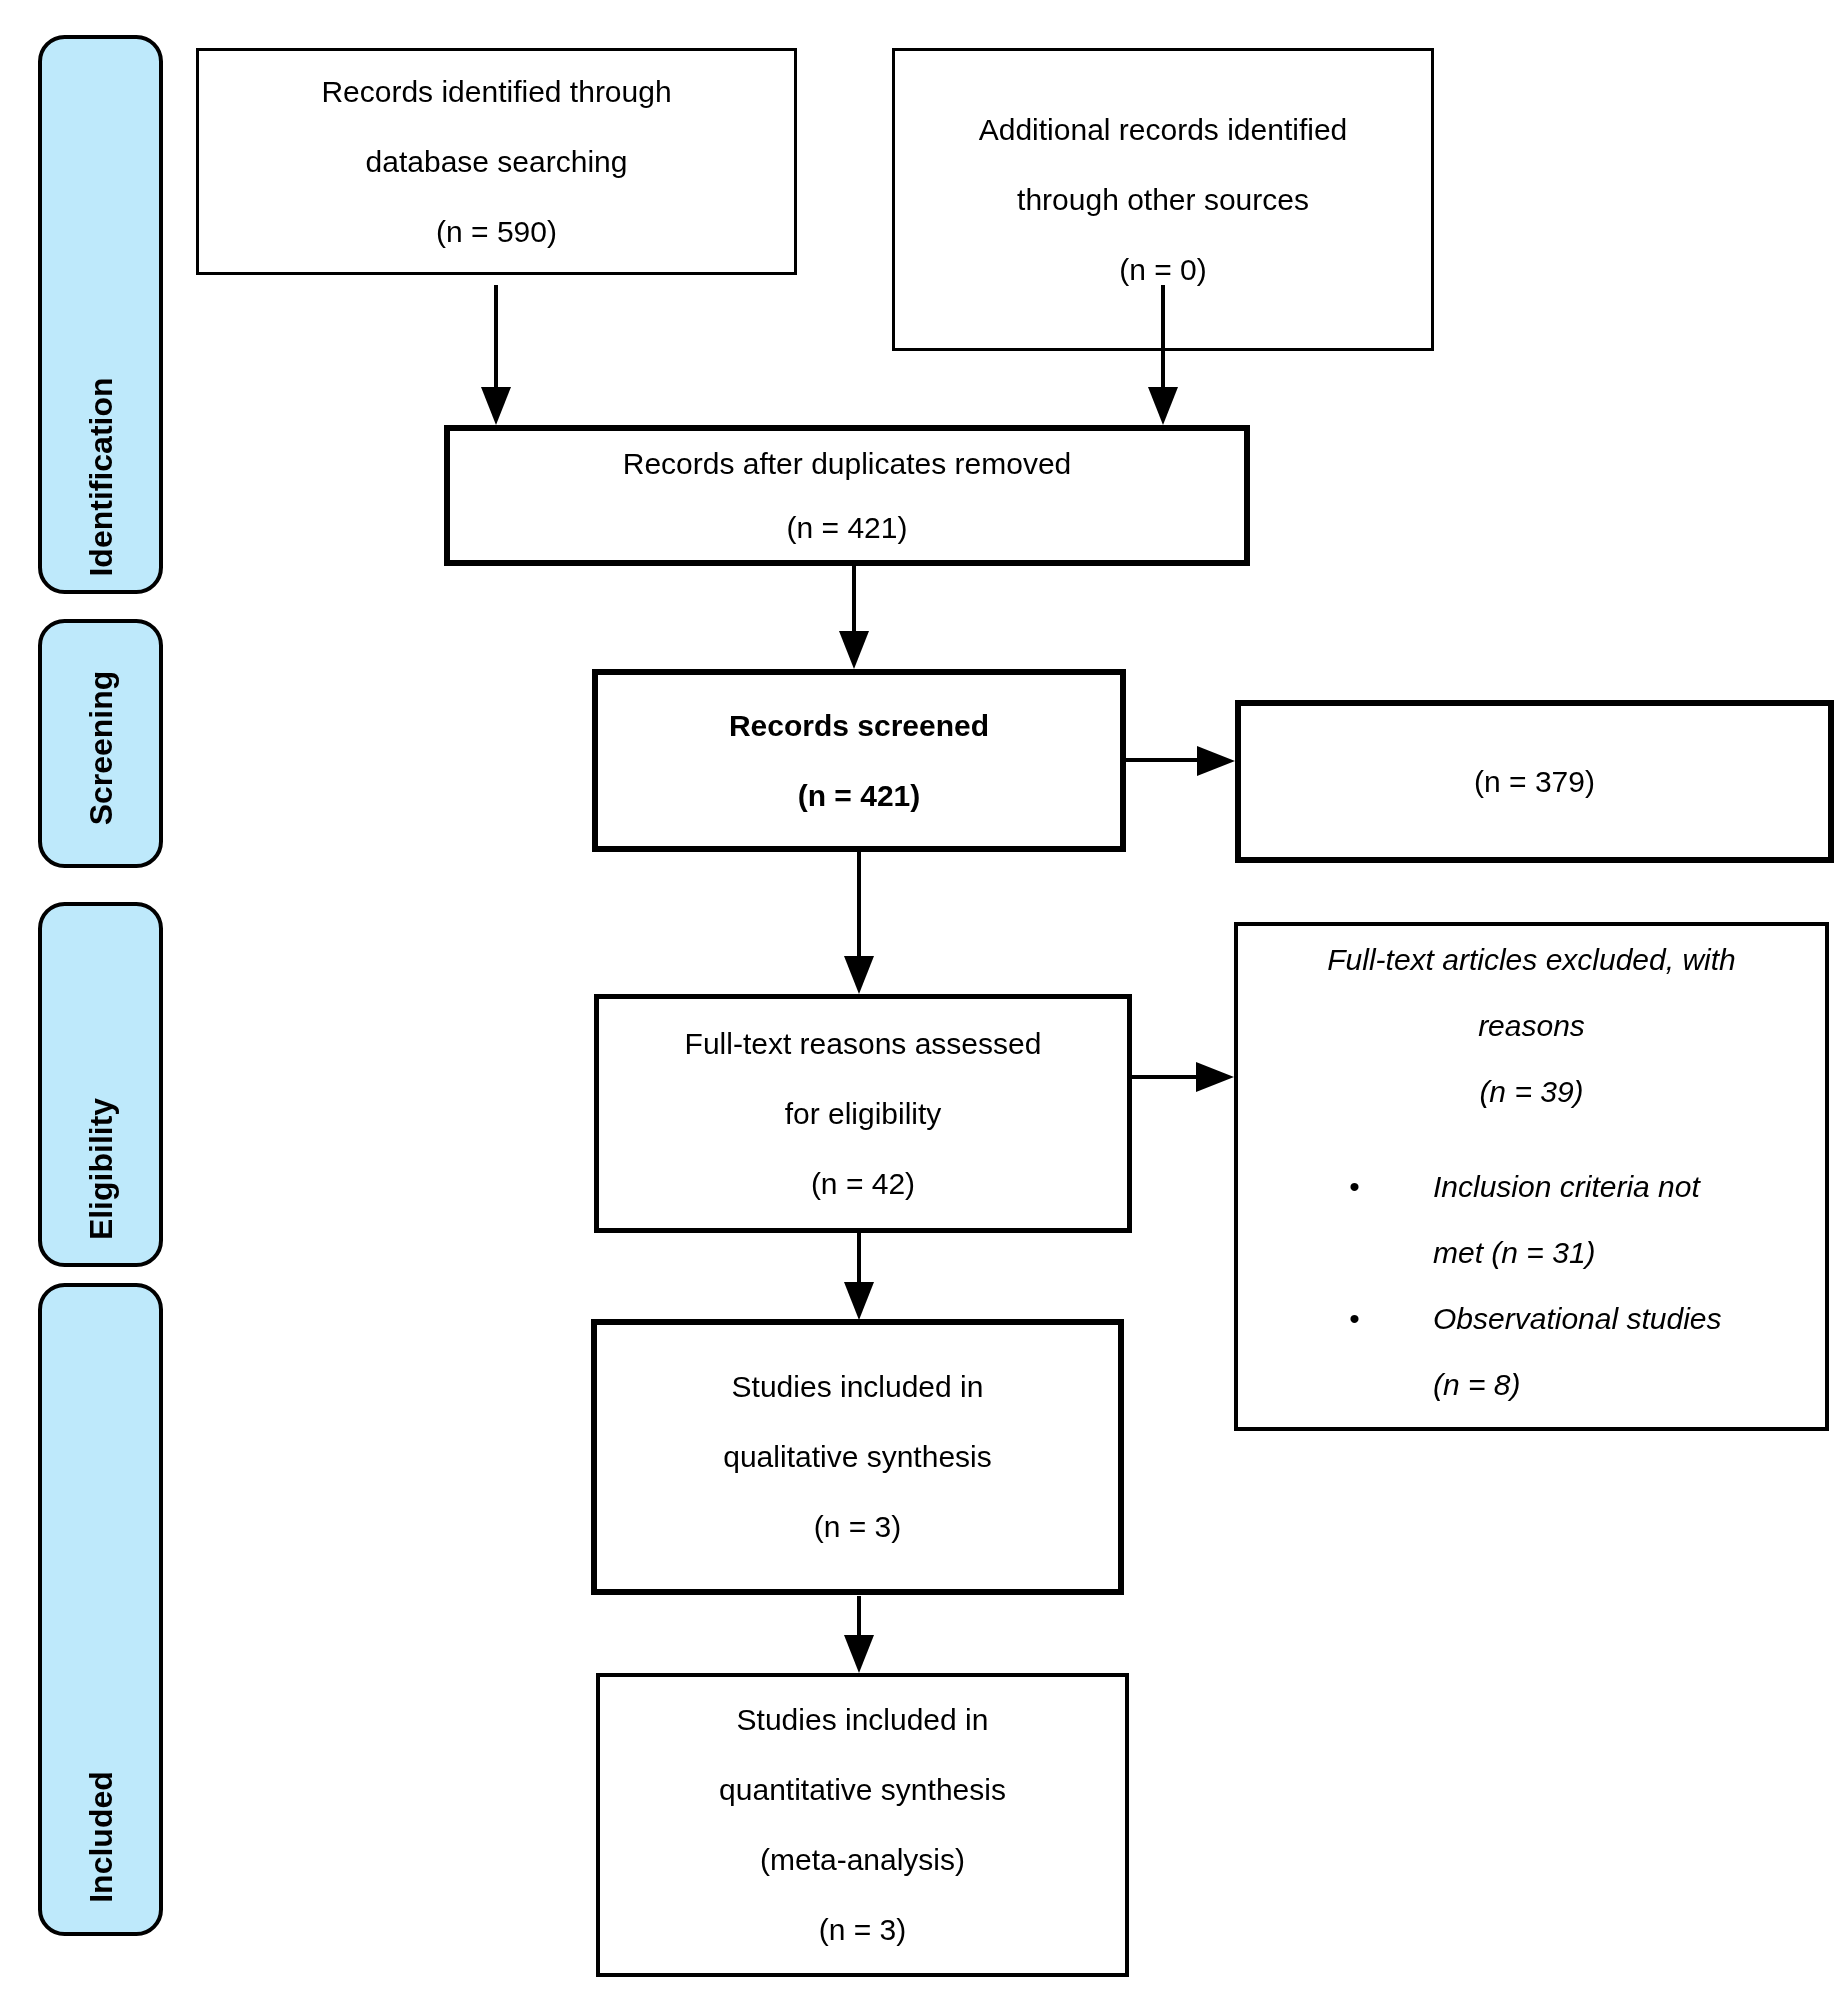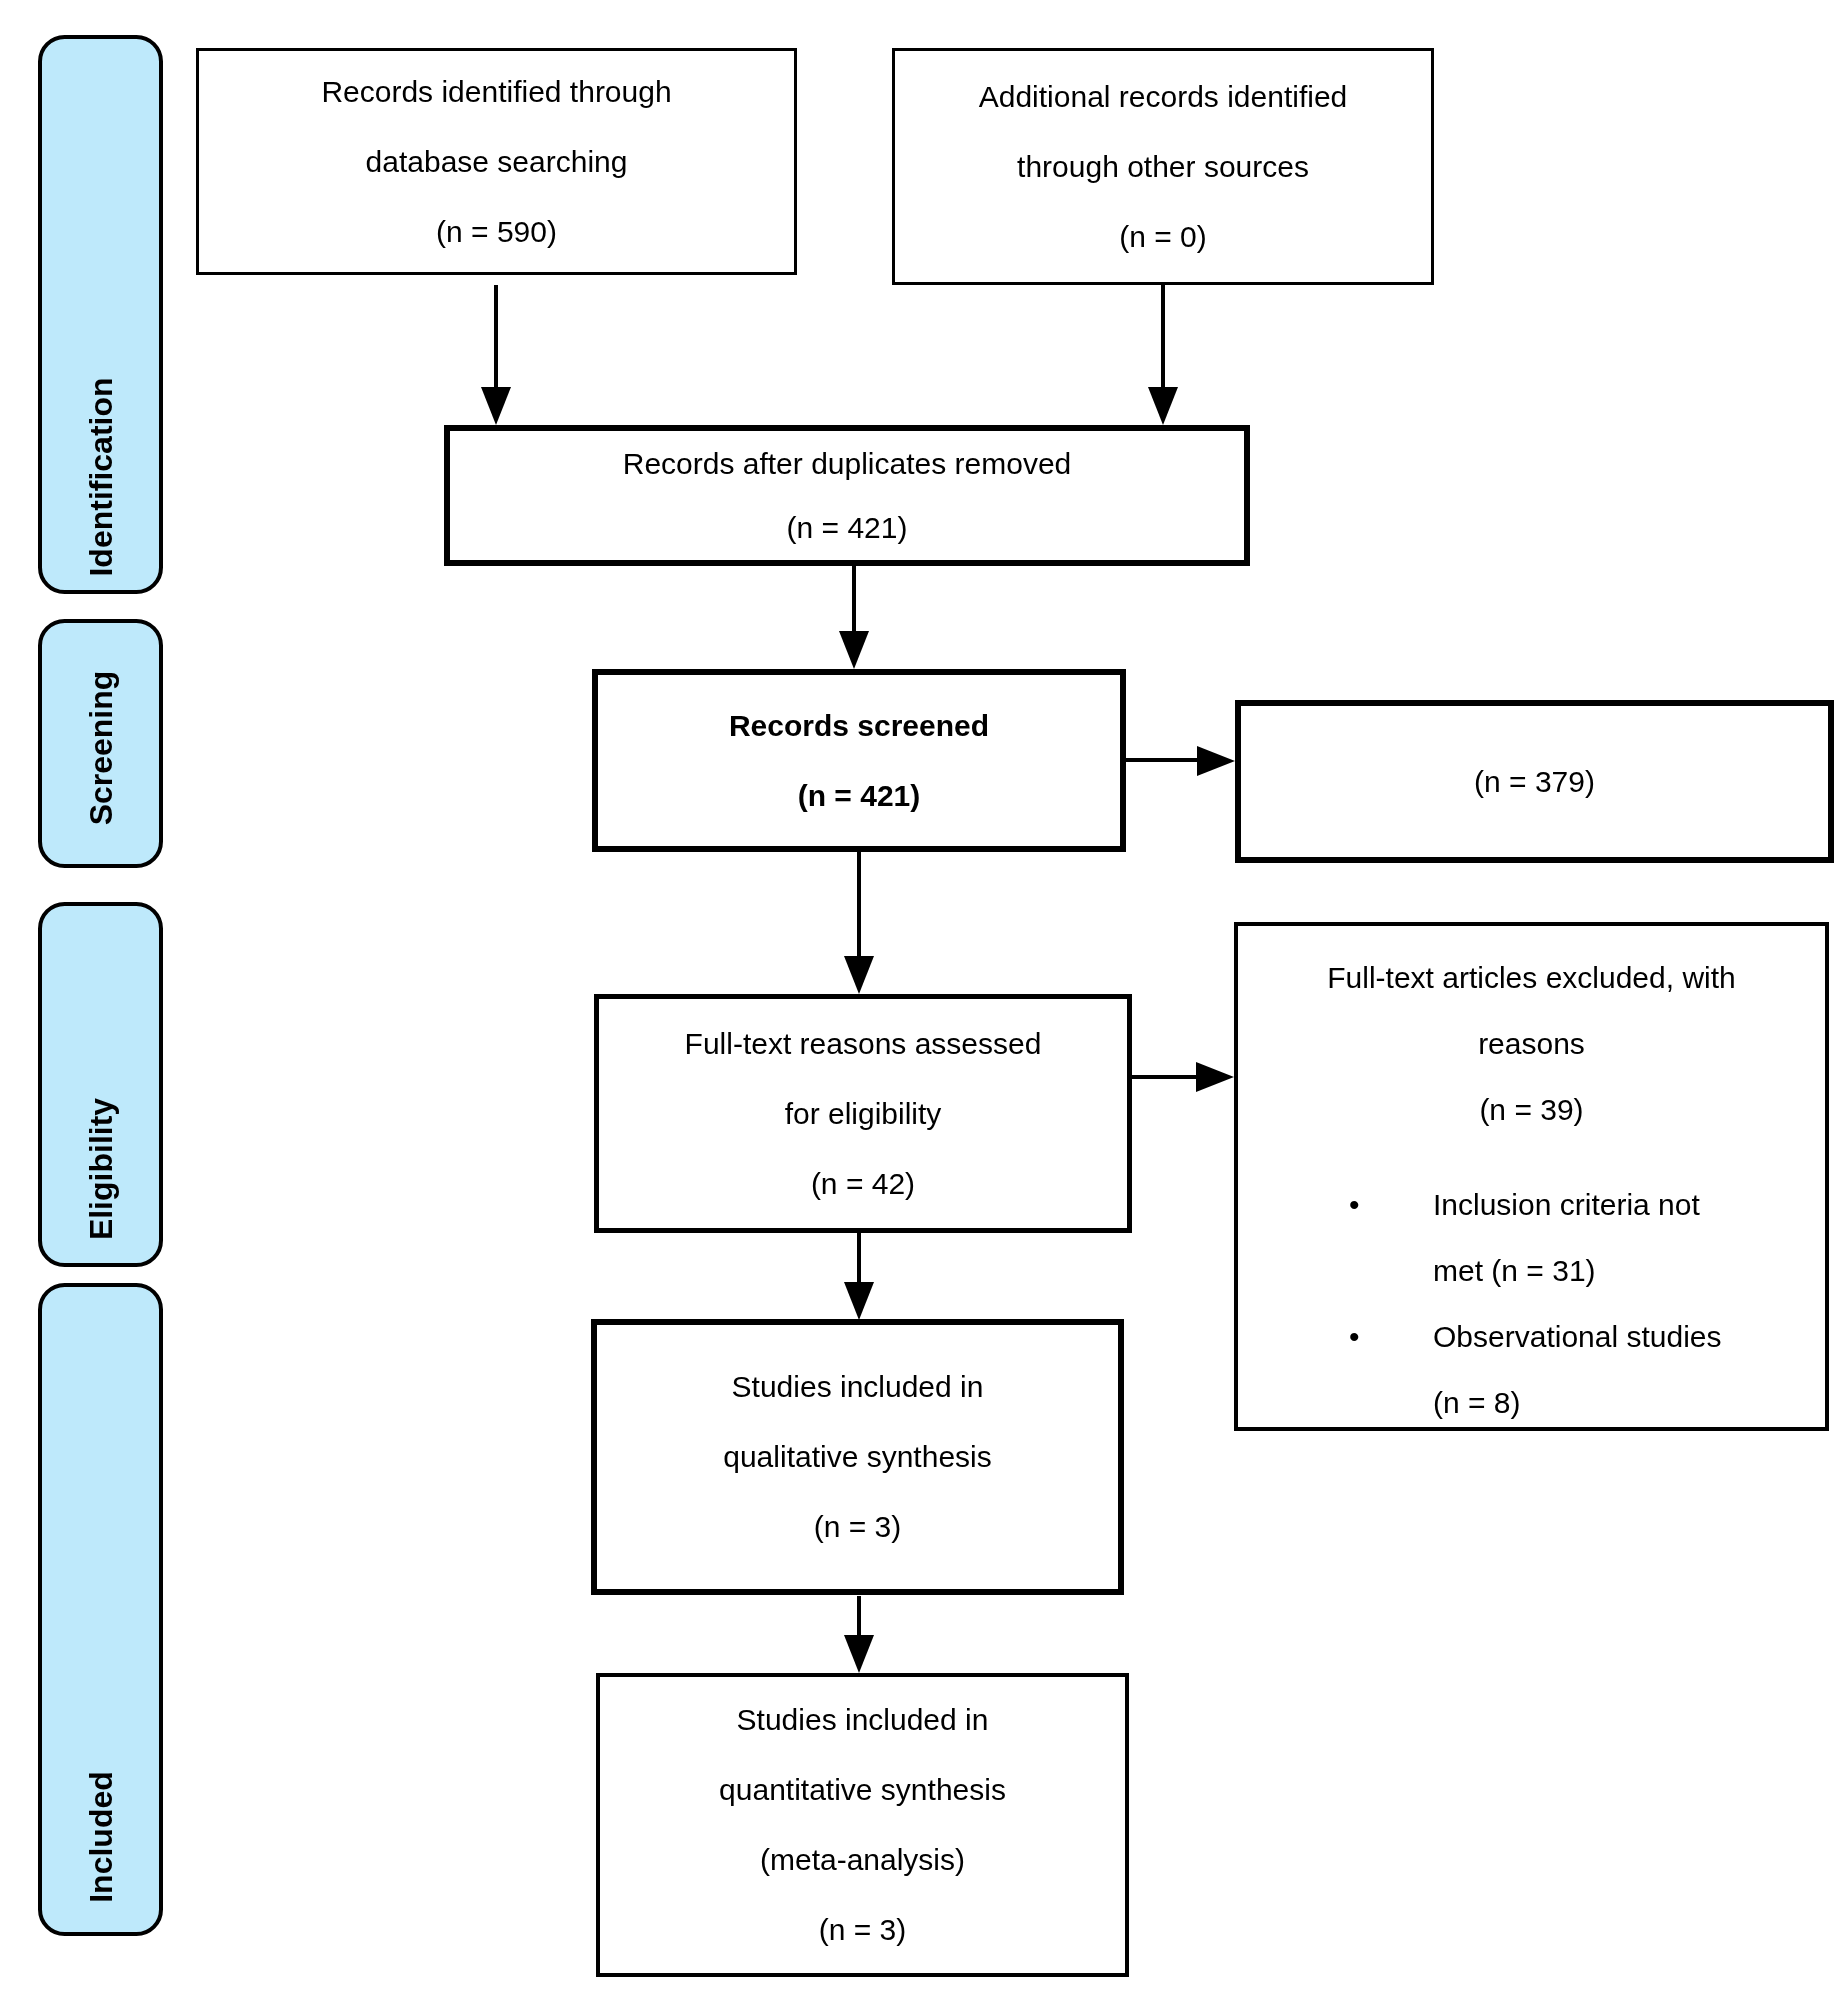--- a/index.html
+++ b/index.html
@@ -14,27 +14,27 @@
     font-family:"Liberation Sans", sans-serif;color:var(--text);
   }
   
   .box{
     position:absolute;background:#fff;border:5.8px solid var(--line);
     box-sizing:border-box;display:flex;flex-direction:column;
     justify-content:center;align-items:center;text-align:center;
     font-size:30px;line-height:70px;
   }
   #box-identified {left:196px;  top:48px;  width:601px; height:227px; border-width:3.9px;}
-  #box-additional {left:892px; top:48px;  width:542px; height:237px; border-width:3.9px;}
+  #box-additional {left:892px; top:48px;  width:542px; height:303px; border-width:3.9px;}
   #box-duplicates {left:444px;  top:425px;  width:806px; height:141px; border-width:6.3px; line-height:64px;}
   #box-screened   {left:592px; top:669px; width:534px; height:183px; border-width:6.3px;font-weight:bold;}
   #box-excluded   {left:1235px; top:700px; width:599px; height:163px; border-width:6.3px;}
   #box-fulltext   {left:594px; top:994px; width:538px; height:239px; border-width:5.8px;}
   #box-reasons    {left:1234px; top:922px; width:595px; height:509px; border-width:4.8px;
-                   justify-content:flex-start; padding-top:19px; line-height:66px;}
+                   justify-content:flex-start; padding-top:1px; line-height:66px;font-style:italic;}
   #box-qualitative {left:591px; top:1319px; width:533px; height:276px; border-width:6.3px;}
   #box-quantitative{left:596px; top:1673px; width:533px; height:304px; border-width:4.3px;}
 
   
   .bullets{margin-top:29px;width:100%;}
   .bullet{display:flex;text-align:left;margin-left:111px;}
   .bullet .dot{width:84px;flex:none;}
 
   
   .stage{

